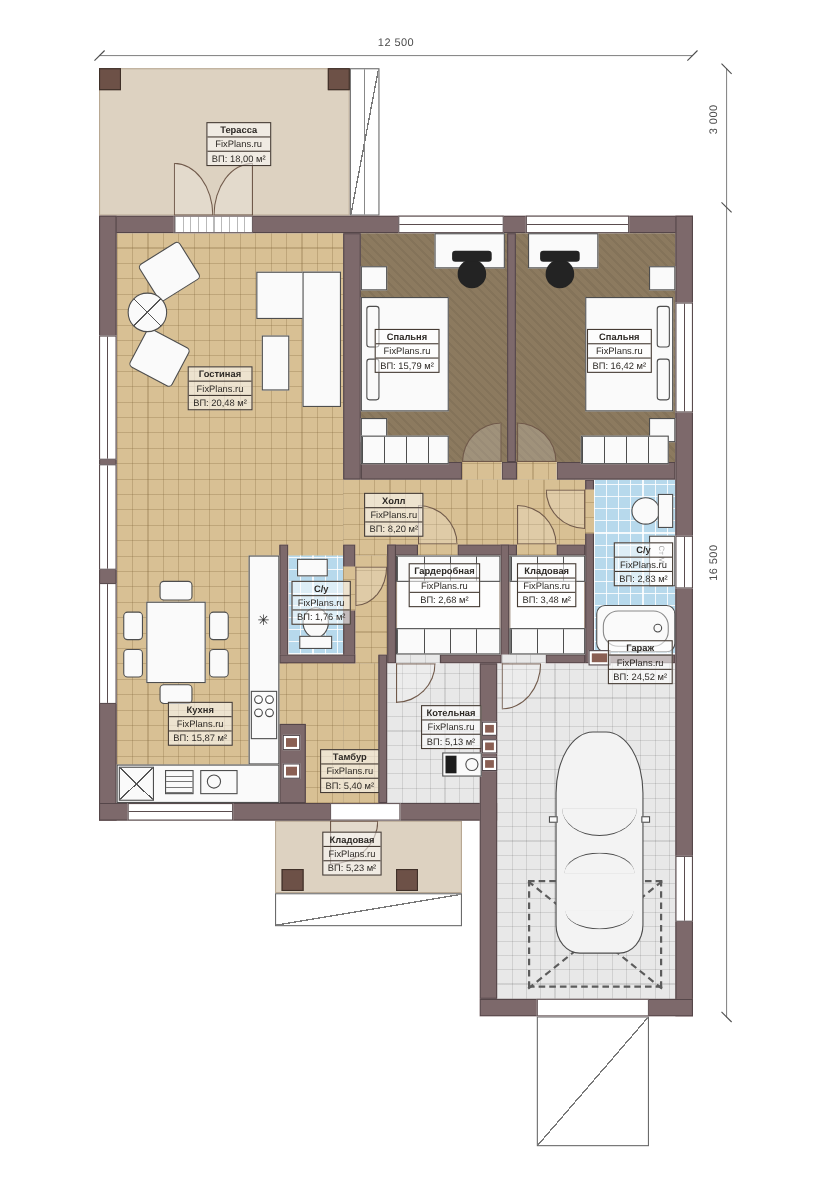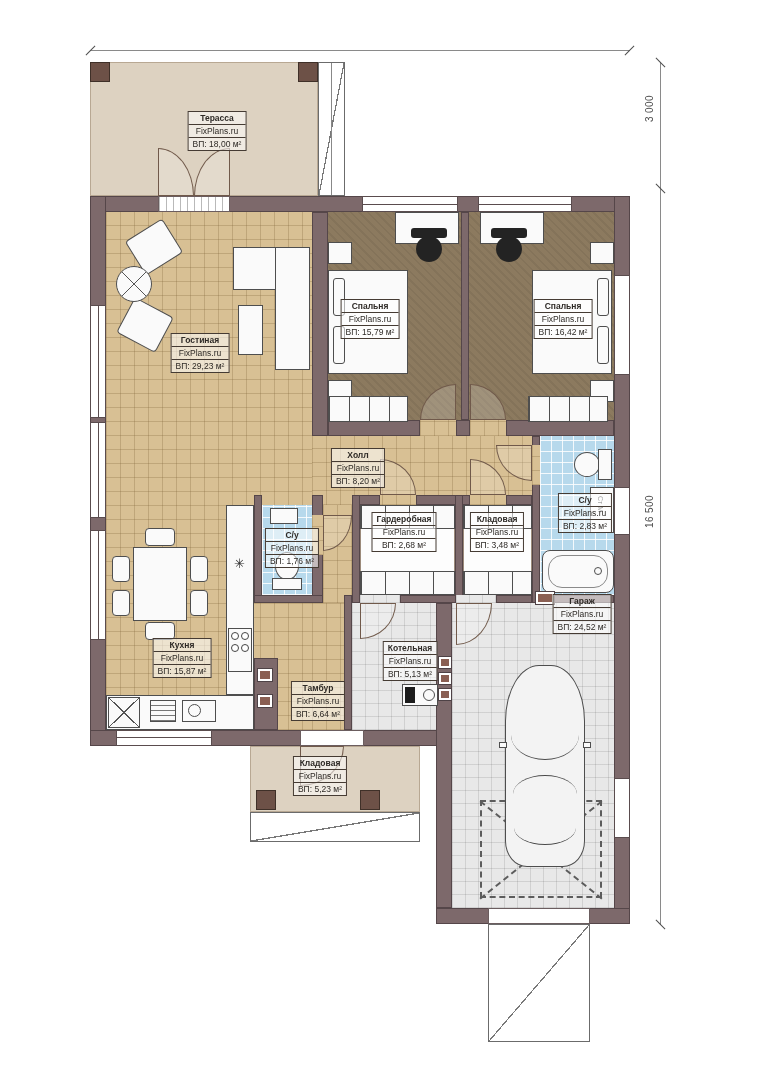--- a/index.html
+++ b/index.html
@@ -43,20 +43,21 @@
   .star{position:absolute;font-size:13px;color:#2e2e2e;z-index:6}
 </style>
 </head>
 <body>
 
 <div class="plan">
 
   <div class="dim-line" style="left:90px;top:50px;width:540px;height:1px"></div>
   <div class="tick" style="left:84px;top:50px;transform:rotate(-45deg)"></div>
   <div class="tick" style="left:623px;top:50px;transform:rotate(-45deg)"></div>
+  <div class="dim-text" style="left:90px;top:34px;width:540px;text-align:center"><span>12 500</span></div>
 
   <div class="dim-line" style="left:660px;top:62px;width:1px;height:126px"></div>
   <div class="dim-line" style="left:660px;top:188px;width:1px;height:737px"></div>
   <div class="tick" style="left:654px;top:62px;transform:rotate(45deg)"></div>
   <div class="tick" style="left:654px;top:188px;transform:rotate(45deg)"></div>
   <div class="tick" style="left:654px;top:924px;transform:rotate(45deg)"></div>
   <div class="dim-text dim-text-v" style="left:644px;top:95px"><span>3 000</span></div>
   <div class="dim-text dim-text-v" style="left:644px;top:495px"><span>16 500</span></div>
 
   <div class="floor-beige" style="left:90px;top:62px;width:228px;height:134px"></div>
@@ -227,21 +228,21 @@
   <div class="arc arc-br" style="left:300px;top:746px;width:44px;height:40px"></div>
 
   <div class="room-label" style="left:217px;top:111px">
     <div class="rl-name">Терасса</div>
     <div class="rl-brand">FixPlans.ru</div>
     <div class="rl-area">ВП: 18,00 м²</div>
   </div>
   <div class="room-label" style="left:200px;top:333px">
     <div class="rl-name">Гостиная</div>
     <div class="rl-brand">FixPlans.ru</div>
-    <div class="rl-area">ВП: 29,23 м²</div>
+    <div class="rl-area">ВП: 20,48 м²</div>
   </div>
   <div class="room-label" style="left:370px;top:299px">
     <div class="rl-name">Спальня</div>
     <div class="rl-brand">FixPlans.ru</div>
     <div class="rl-area">ВП: 15,79 м²</div>
   </div>
   <div class="room-label" style="left:563px;top:299px">
     <div class="rl-name">Спальня</div>
     <div class="rl-brand">FixPlans.ru</div>
     <div class="rl-area">ВП: 16,42 м²</div>
@@ -272,28 +273,28 @@
     <div class="rl-area">ВП: 1,76 м²</div>
   </div>
   <div class="room-label" style="left:182px;top:638px">
     <div class="rl-name">Кухня</div>
     <div class="rl-brand">FixPlans.ru</div>
     <div class="rl-area">ВП: 15,87 м²</div>
   </div>
   <div class="room-label" style="left:318px;top:681px">
     <div class="rl-name">Тамбур</div>
     <div class="rl-brand">FixPlans.ru</div>
-    <div class="rl-area">ВП: 6,64 м²</div>
+    <div class="rl-area">ВП: 5,40 м²</div>
   </div>
   <div class="room-label" style="left:410px;top:641px">
     <div class="rl-name">Котельная</div>
     <div class="rl-brand">FixPlans.ru</div>
     <div class="rl-area">ВП: 5,13 м²</div>
   </div>
-  <div class="room-label" style="left:582px;top:594px">
+  <div class="room-label" style="left:582px;top:582px">
     <div class="rl-name">Гараж</div>
     <div class="rl-brand">FixPlans.ru</div>
     <div class="rl-area">ВП: 24,52 м²</div>
   </div>
   <div class="room-label" style="left:320px;top:756px">
     <div class="rl-name">Кладовая</div>
     <div class="rl-brand">FixPlans.ru</div>
     <div class="rl-area">ВП: 5,23 м²</div>
   </div>
 

